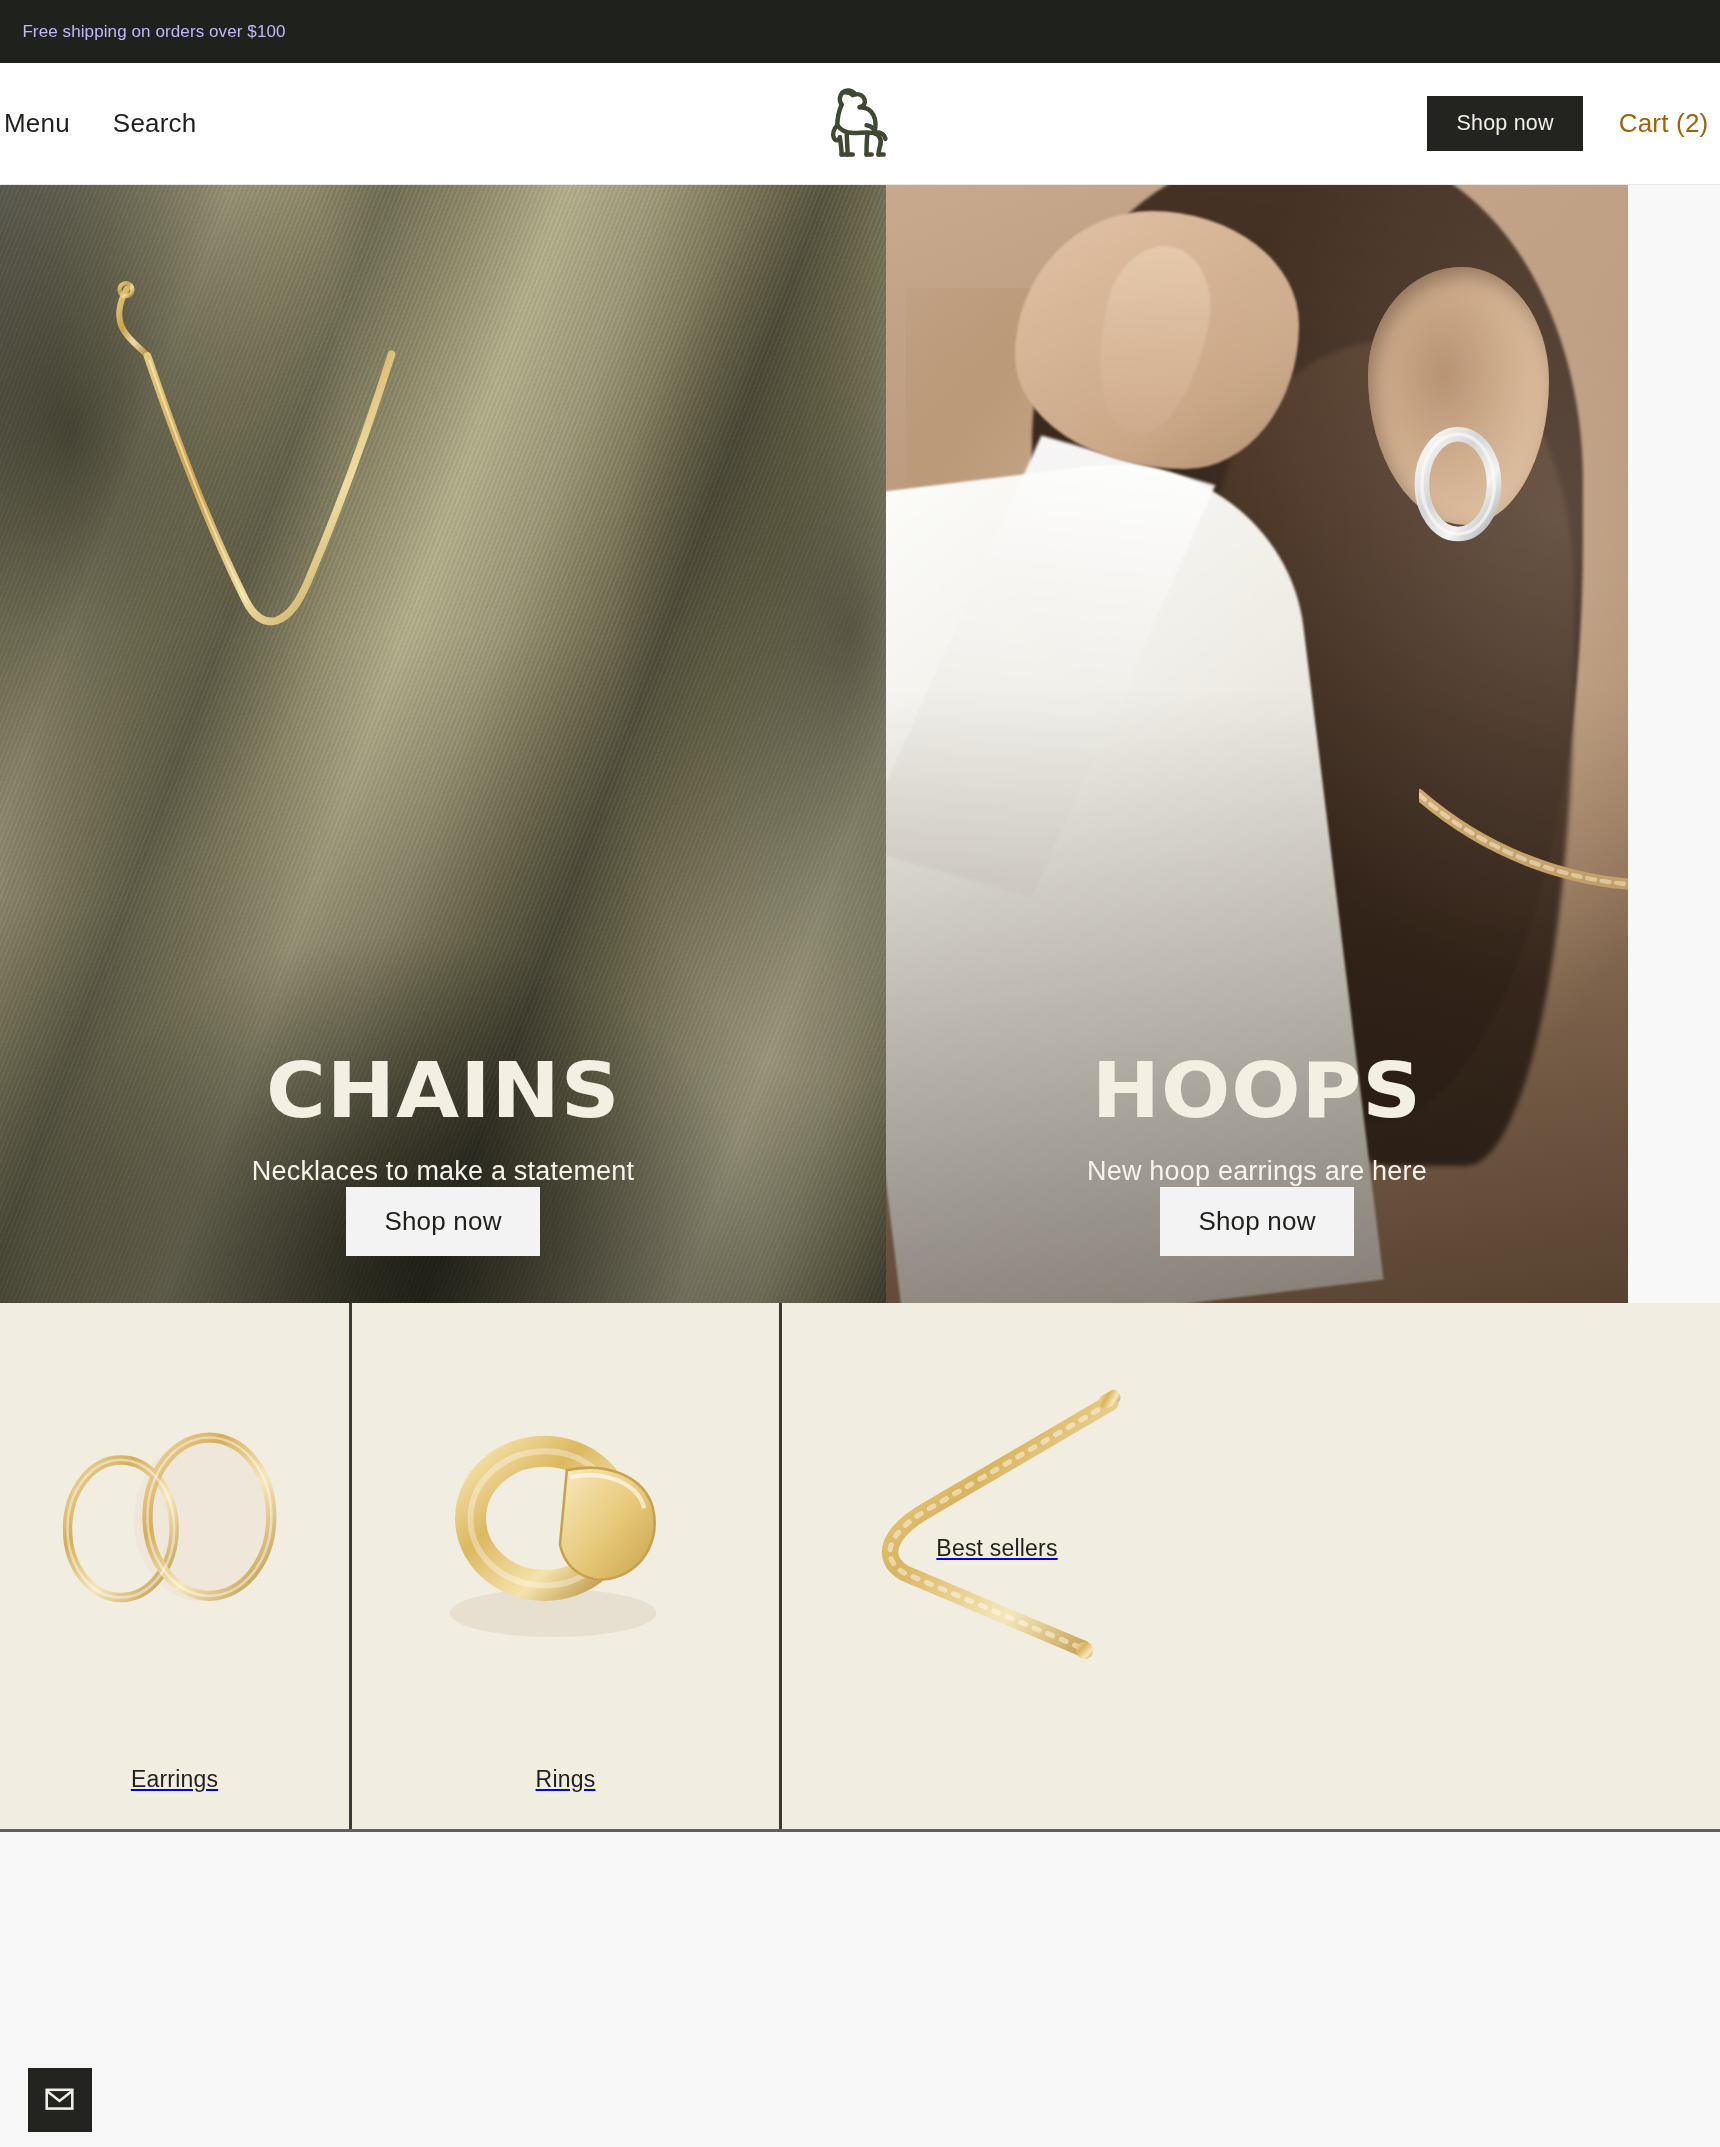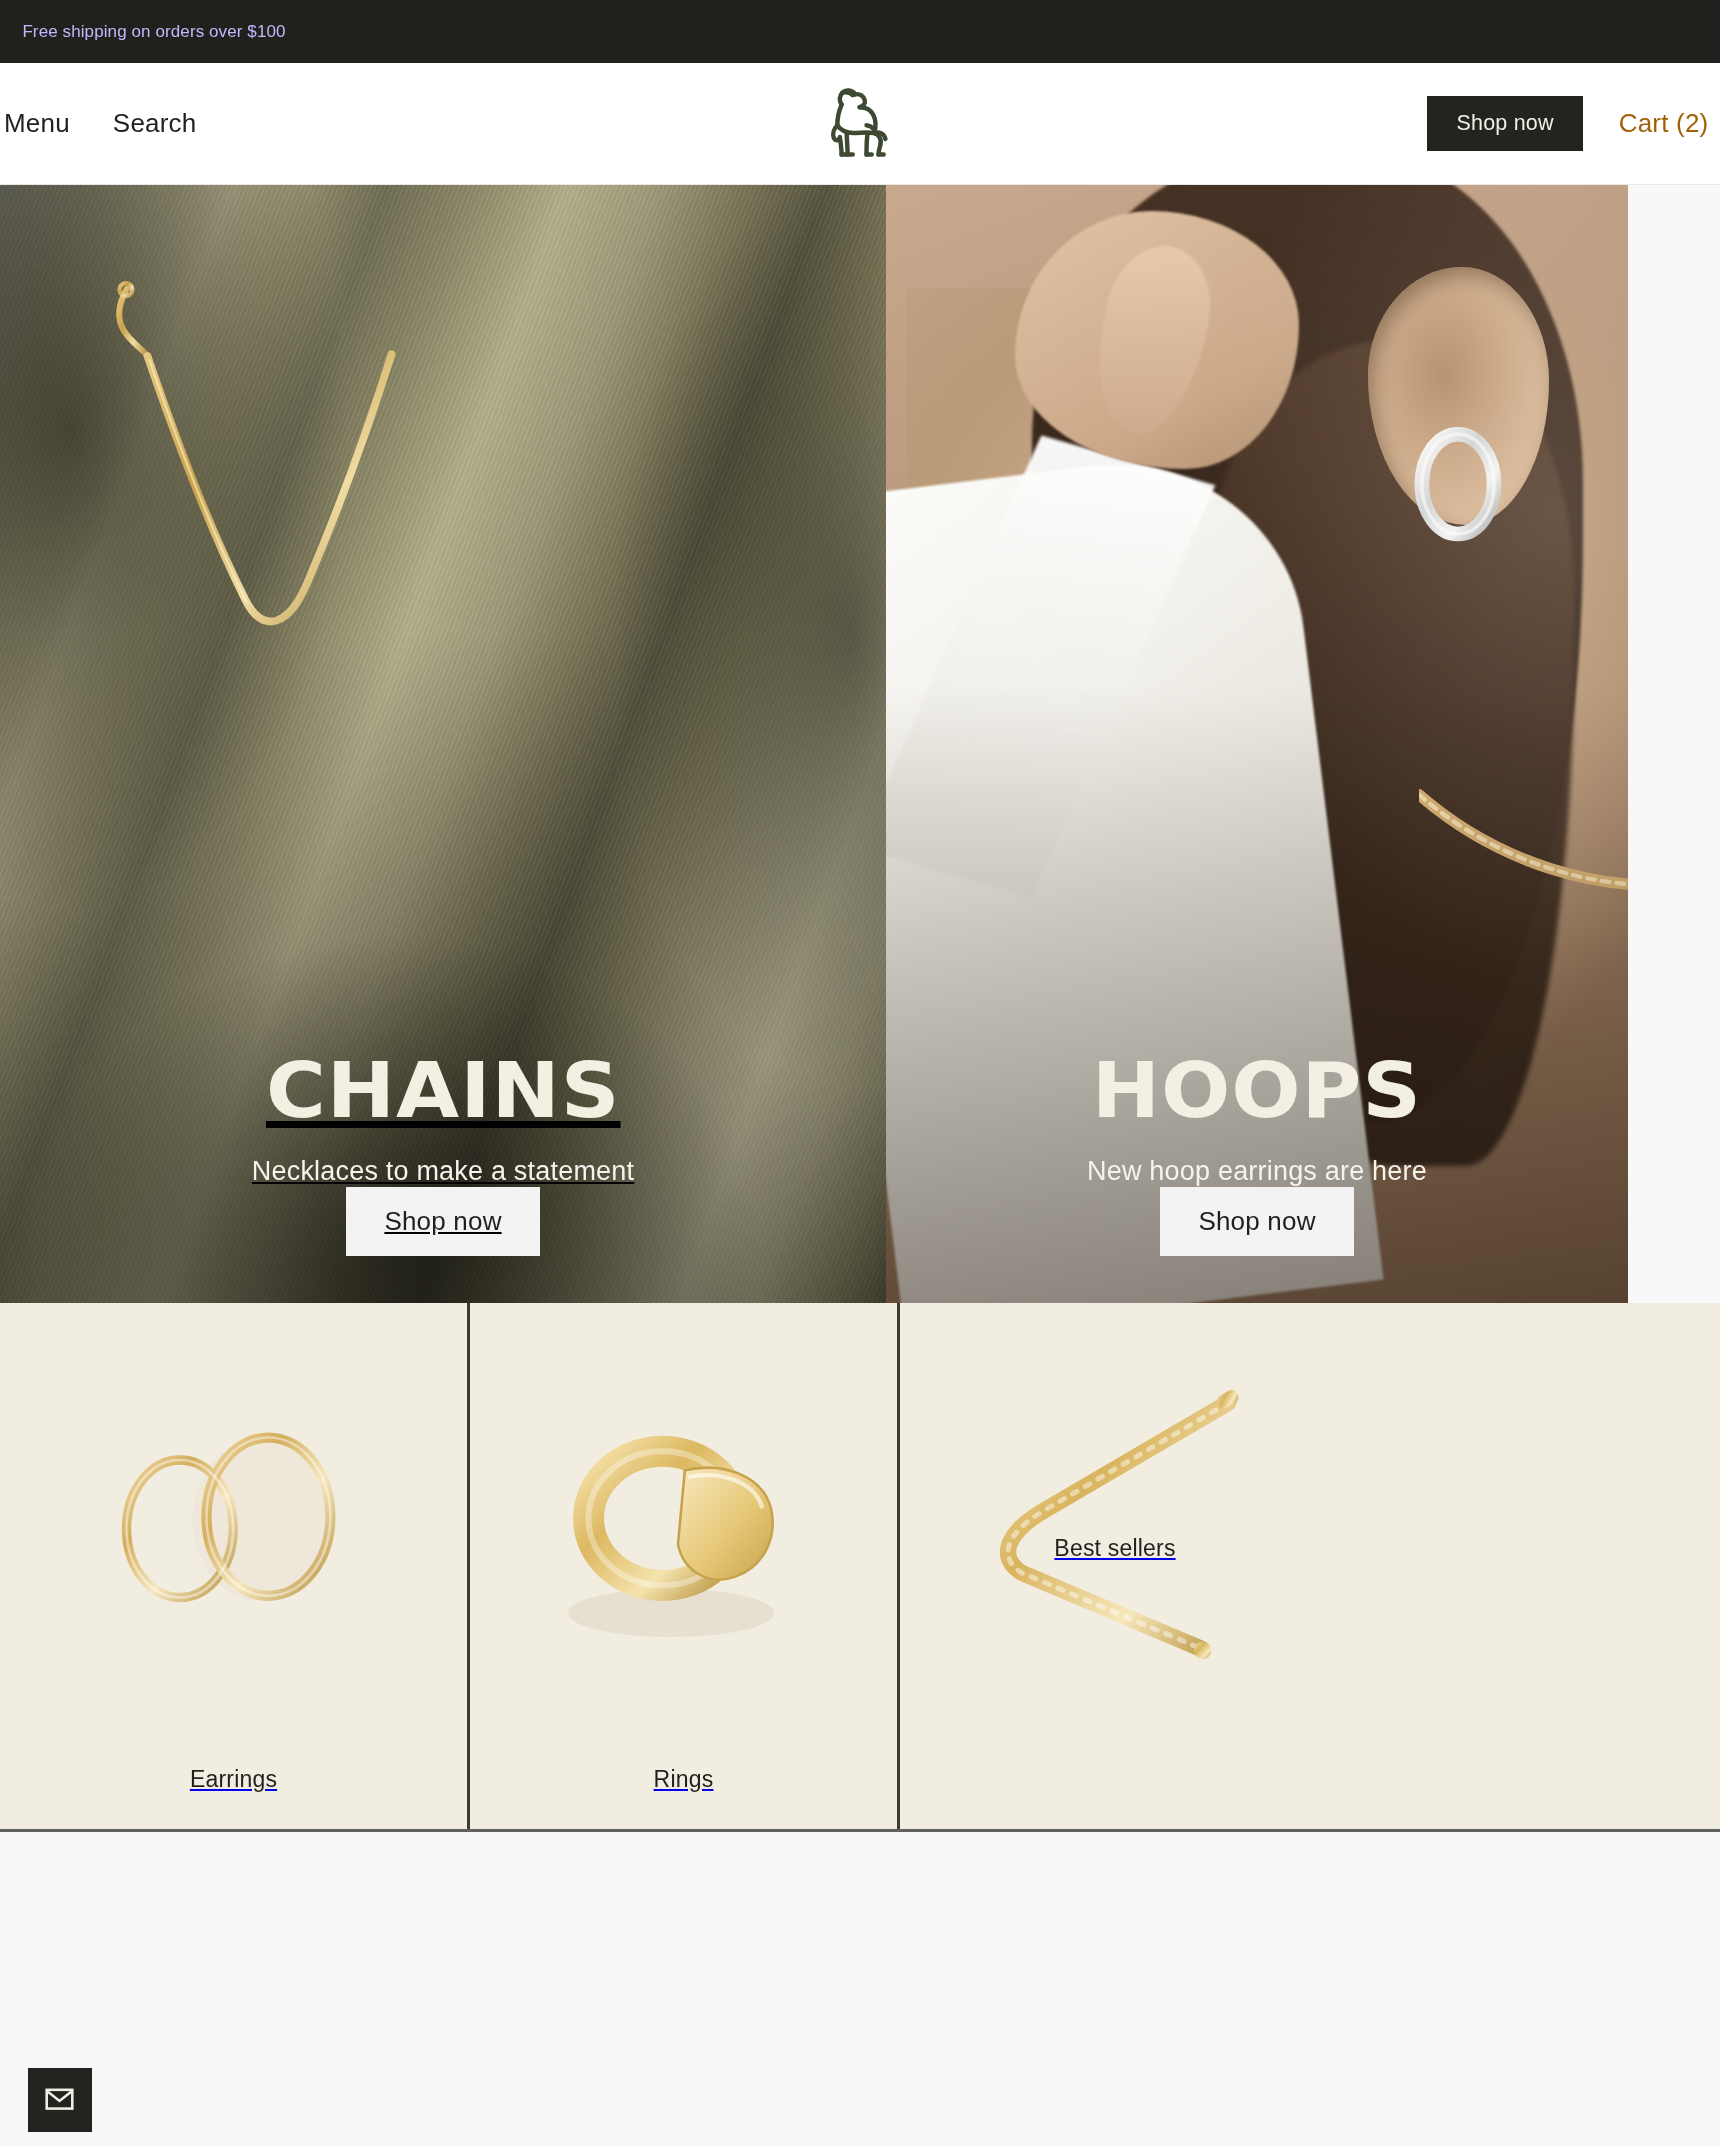--- a/index.html
+++ b/index.html
@@ -90,21 +90,21 @@
   }
   .hero-panel {
     position: relative;
     overflow: hidden;
     display: flex;
     flex-direction: column;
     align-items: center;
     justify-content: flex-end;
     padding-bottom: 47px;
   }
-  .hero-panel.chains { width: 886px; text-decoration: underline; }
+  .hero-panel.chains { width: 886px; }
   .hero-panel.hoops  { width: 742px; }
 
   
   .art-chains {
     position: absolute;
     inset: 0;
     background:
       linear-gradient(118deg, rgba(255,255,255,.22) 0%, rgba(255,255,255,0) 18%),
       linear-gradient(110deg,
         #4d4c3c 0%, #6e6b52 6%, #908b6b 12%, #aaa584 18%,
@@ -277,21 +277,21 @@
     position: relative;
     background: #f2ede1;
     display: flex;
     flex-direction: column;
     align-items: center;
     justify-content: flex-end;
     border-right: 3.4px solid #3a3a36;
     overflow: hidden;
   }
   .category-card:last-child { border-right: none; }
-  .category-card.earrings     { width: 470px; }
+  .category-card.earrings     { width: 352px; }
   .category-card.necklaces    { width: 430px; }
   .category-card.rings        { width: 430px; }
   .category-card.bestsellers  { width: 430px; justify-content: center; }
 
   .card-art {
     position: absolute;
     left: 0; right: 0; top: 0;
     height: 447px;
     display: flex;
     align-items: center;

